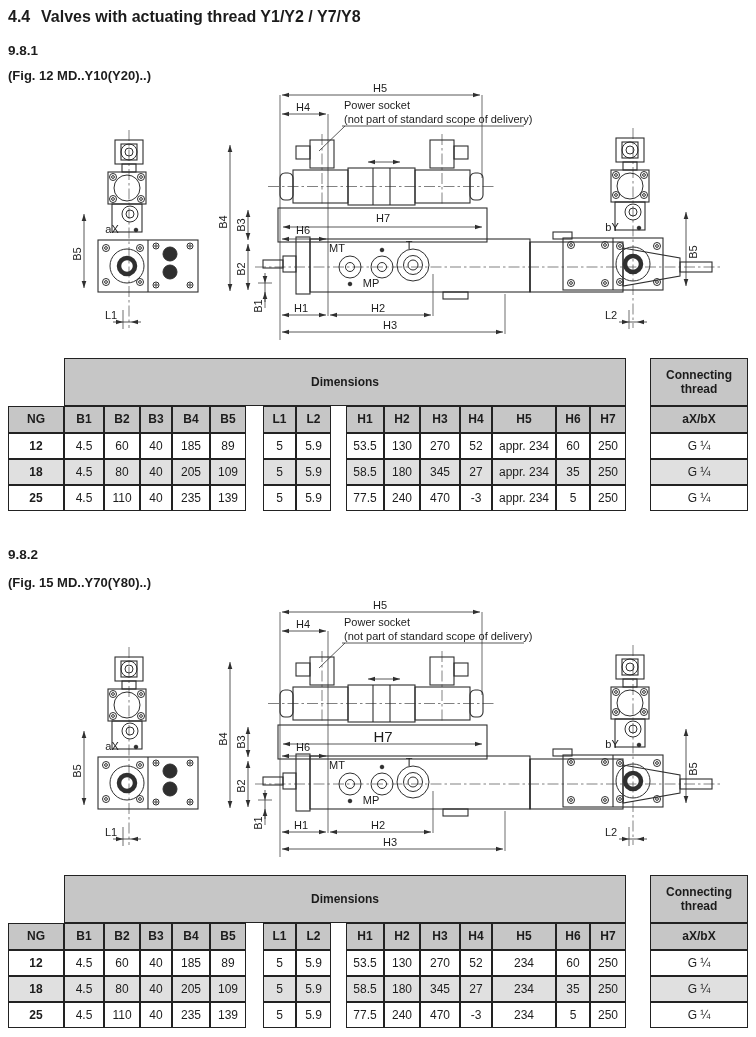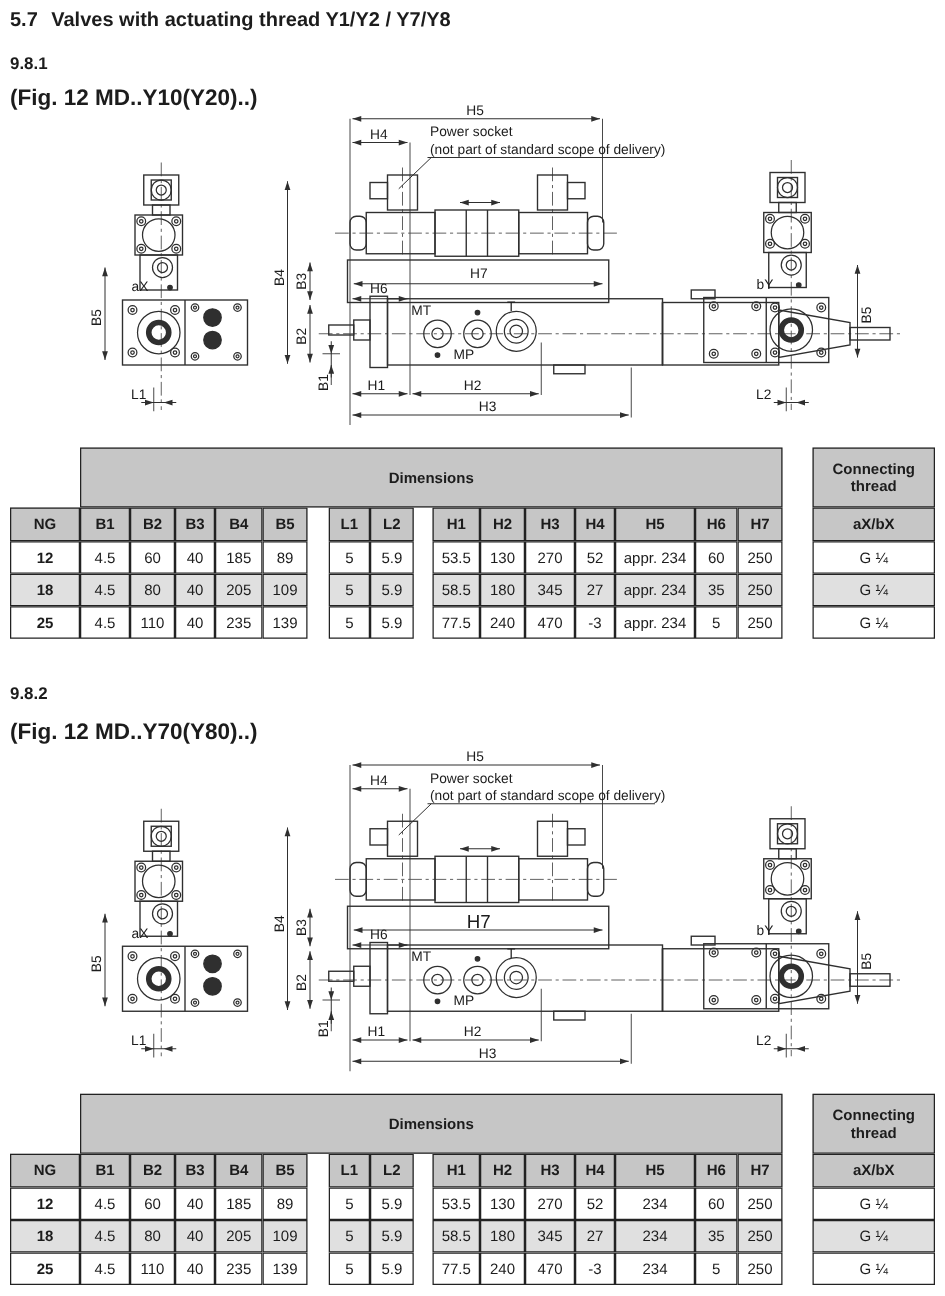--- a/index.html
+++ b/index.html
@@ -5,40 +5,40 @@
   html,body{margin:0;padding:0;}
   body{
     width:756px;height:1037px;position:relative;background:#ffffff;
     font-family:"Liberation Sans","DejaVu Sans",sans-serif;color:#1c1c1c;
     overflow:hidden;
   }
   .h1{position:absolute;top:8px;left:8px;font-size:16px;font-weight:bold;display:flex;}
   .h1 .num{width:33px;flex:none;}
   .h2{position:absolute;left:8px;font-size:13.5px;font-weight:bold;display:flex;}
   .h2 .num{width:38px;flex:none;}
-  .cap{position:absolute;left:8px;font-size:18px;font-weight:bold;}
+  .cap{position:absolute;left:8px;font-size:13px;font-weight:bold;}
   .fig{position:absolute;left:0;width:756px;height:276px;}
   .dims-table{
     position:absolute;left:8px;width:740px;display:grid;
     grid-template-columns:56px 40px 36px 32px 38px 36px 17px 33px 35px 15px 38px 36px 40px 32px 64px 34px 36px 24px 98px;
     grid-template-rows:48px 27px 26px 26px 26px;
     font-size:12px;
   }
   .c{border:1px solid #222;display:flex;align-items:center;justify-content:center;
      background:#fff;text-align:center;line-height:1.2;padding:0 1px;box-sizing:border-box;}
   .hd{background:#c6c6c6;font-weight:bold;}
   .alt{background:#e0e0e0;}
   .bold{font-weight:bold;}
   svg text{font-family:"Liberation Sans","DejaVu Sans",sans-serif;}
 </style>
 </head>
 <body>
 
 <div class="h1">
-  <span class="num">5.7</span>
+  <span class="num">4.4</span>
   <span>Valves with actuating thread Y1/Y2 / Y7/Y8</span>
 </div>
 
 <div class="h2" style="top:43px;">
   <span class="num">9.8.1</span>
 </div>
 <div class="cap" style="top:68px;">(Fig. 12 MD..Y10(Y20)..)</div>
 
 <svg id="fig1" class="fig" style="top:82px;" viewBox="0 0 756 276">
     <line x1="280" y1="13" x2="280" y2="258" stroke="#2f2f2f" stroke-width="0.7"></line>
@@ -306,21 +306,21 @@
     <div class="c" style="grid-area: 5 / 14;">-3</div>
     <div class="c" style="grid-area: 5 / 15;">appr. 234</div>
     <div class="c" style="grid-area: 5 / 16;">5</div>
     <div class="c" style="grid-area: 5 / 17;">250</div>
     <div class="c" style="grid-area: 5 / 19;">G ¼</div>
   </div>
 
 <div class="h2" style="top:547px;">
   <span class="num">9.8.2</span>
 </div>
-<div class="cap" style="top:575px;">(Fig. 12 MD..Y70(Y80)..)</div>
+<div class="cap" style="top:575px;">(Fig. 15 MD..Y70(Y80)..)</div>
 
 <svg id="fig2" class="fig" style="top:599px;" viewBox="0 0 756 276">
     <line x1="280" y1="13" x2="280" y2="258" stroke="#2f2f2f" stroke-width="0.7"></line>
     <line x1="482" y1="13" x2="482" y2="96" stroke="#2f2f2f" stroke-width="0.7"></line>
     <line x1="328" y1="32" x2="328" y2="234" stroke="#2f2f2f" stroke-width="0.7"></line>
     <line x1="433" y1="192" x2="433" y2="234" stroke="#2f2f2f" stroke-width="0.7"></line>
     <line x1="505" y1="212" x2="505" y2="252" stroke="#2f2f2f" stroke-width="0.7"></line>
     <line x1="258" y1="201" x2="272" y2="201" stroke="#2f2f2f" stroke-width="0.7"></line>
     <line x1="265" y1="210" x2="265" y2="226" stroke="#2f2f2f" stroke-width="0.7"></line>
     <line x1="123" y1="228" x2="123" y2="247" stroke="#2f2f2f" stroke-width="0.7"></line>

